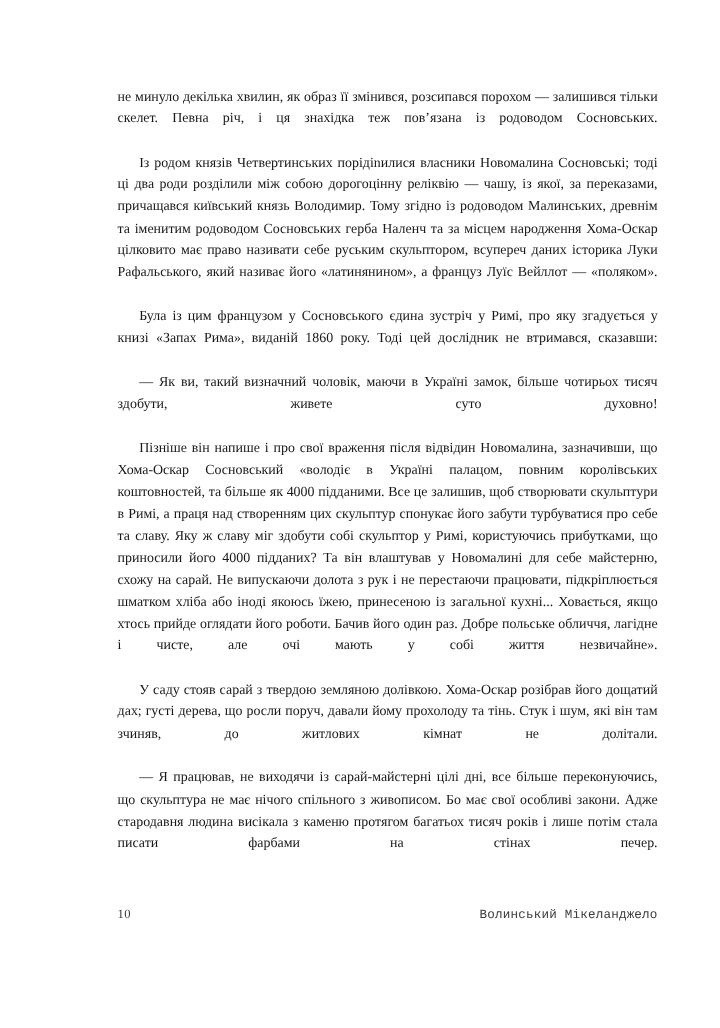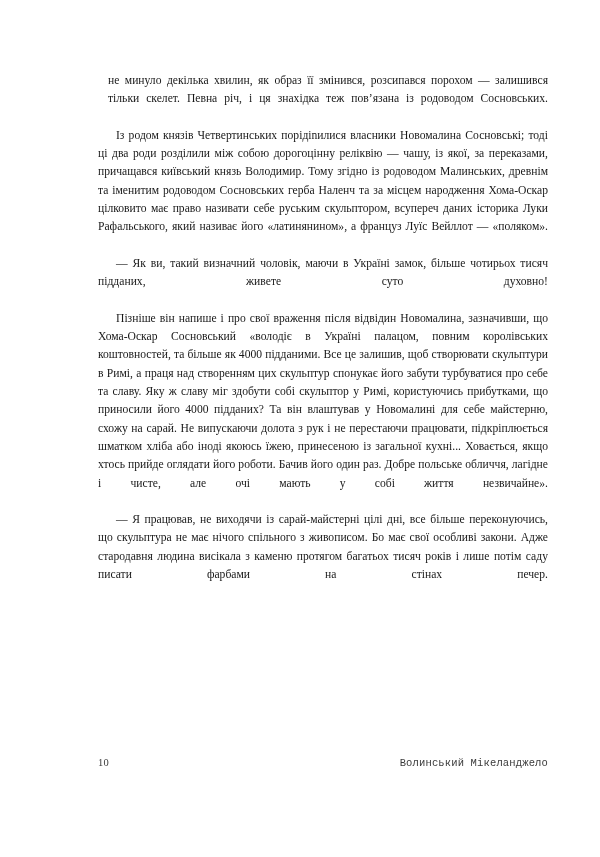--- a/index.html
+++ b/index.html
@@ -40,21 +40,20 @@
     line-height: 18.3px;
     text-indent: 18px;
     hyphens: manual;
     word-spacing: 0.1px;
     letter-spacing: 0.01px;
     color: #181818;
   }
 
   .para.no-indent {
     text-indent: 0;
-    margin-left: 10px;
   }
 
   
   .para:after {
     content: "";
     display: inline-block;
     width: 100%;
   }
 
   .footer {
@@ -85,23 +84,25 @@
   }
 </style>
 </head>
 <body>
 
 <div class="page">
 
   <div class="text-block">
     <p class="para no-indent">не минуло декілька хвилин, як образ її змінився, розсипався порохом — залишився тільки скелет. Певна річ, і ця знахідка теж пов’язана із родоводом Сосновських.</p>
     <p class="para">Із родом князів Четвертинських порідinилися власники Новомалина Сосновські; тоді ці два роди розділили між собою дорогоцінну реліквію — чашу, із якої, за переказами, причащався київський князь Володимир. Тому згідно із родоводом Малинських, древнім та іменитим родоводом Сосновських герба Наленч та за місцем народження Хома-Оскар цілковито має право називати себе руським скульптором, всупереч даних історика Луки Рафальського, який називає його «латинянином», а француз Луїс Вейллот — «поляком».</p>
-    <p class="para">— Як ви, такий визначний чоловік, маючи в Україні замок, більше чотирьох тисяч підданих, живете суто духовно!</p>
+    <p class="para">Була із цим французом у Сосновського єдина зустріч у Римі, про яку згадується у книзі «Запах Рима», виданій 1860 року. Тоді цей дослідник не втримався, сказавши:</p>
+    <p class="para">— Як ви, такий визначний чоловік, маючи в Україні замок, більше чотирьох тисяч здобути, живете суто духовно!</p>
     <p class="para">Пізніше він напише і про свої враження після відвідин Новомалина, зазначивши, що Хома-Оскар Сосновський «володіє в Україні палацом, повним королівських коштовностей, та більше як 4000 підданими. Все це залишив, щоб створювати скульптури в Римі, а праця над створенням цих скульптур спонукає його забути турбуватися про себе та славу. Яку ж славу міг здобути собі скульптор у Римі, користуючись прибутками, що приносили його 4000 підданих? Та він влаштував у Новомалині для себе майстерню, схожу на сарай. Не випускаючи долота з рук і не перестаючи працювати, підкріплюється шматком хліба або іноді якоюсь їжею, принесеною із загальної кухні... Ховається, якщо хтось прийде оглядати його роботи. Бачив його один раз. Добре польське обличчя, лагідне і чисте, але очі мають у собі життя незвичайне».</p>
-    <p class="para">— Я працював, не виходячи із сарай-майстерні цілі дні, все більше переконуючись, що скульптура не має нічого спільного з живописом. Бо має свої особливі закони. Адже стародавня людина висікала з каменю протягом багатьох тисяч років і лише потім саду писати фарбами на стінах печер.</p>
+    <p class="para">У саду стояв сарай з твердою земляною долівкою. Хома-Оскар розібрав його дощатий дах; густі дерева, що росли поруч, давали йому прохолоду та тінь. Стук і шум, які він там зчиняв, до житлових кімнат не долітали.</p>
+    <p class="para">— Я працював, не виходячи із сарай-майстерні цілі дні, все більше переконуючись, що скульптура не має нічого спільного з живописом. Бо має свої особливі закони. Адже стародавня людина висікала з каменю протягом багатьох тисяч років і лише потім стала писати фарбами на стінах печер.</p>
   </div>
 
   <div class="footer">
     <span class="folio">10</span>
     <span class="running-head">Волинський Мікеланджело</span>
   </div>
 
 </div>
 
 </body></html>

